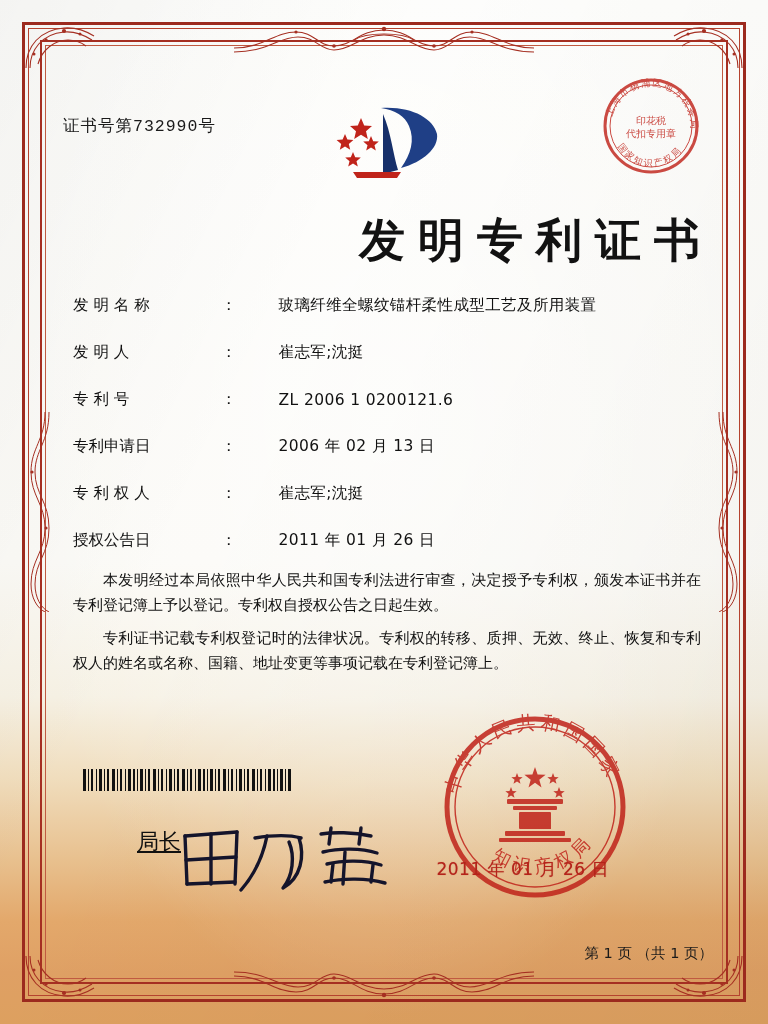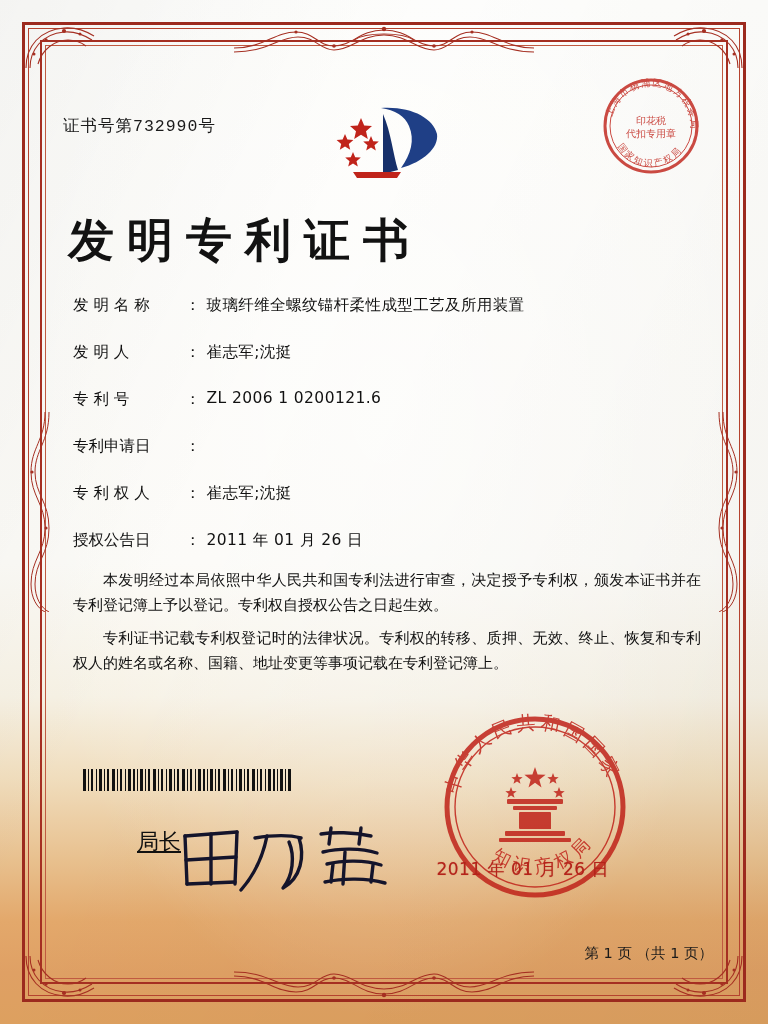--- a/index.html
+++ b/index.html
@@ -154,42 +154,43 @@
     top: 10px;
     width: 112px;
     height: 112px;
   }
 
   .title {
     position: absolute;
     left: 0;
     right: 0;
     top: 150px;
-    text-align: left;
+    text-align: right;
     font-size: 46px;
     letter-spacing: 13px;
     font-weight: bold;
     color: #121212;
     text-indent: 13px;
     font-family: "DejaVu Sans", sans-serif;
   }
 
   .fields {
     position: absolute;
     left: 18px;
     right: 10px;
     top: 235px;
   }
   .field-row {
     display: flex;
-    align-items: flex-start;
+    align-items: center;
     margin-bottom: 26px;
     font-size: 15.5px;
     color: #111;
     font-family: "DejaVu Sans", sans-serif;
+    gap: 36px;
   }
   .field-label {
     width: 112px;
     flex: 0 0 112px;
     letter-spacing: 0px;
     white-space: nowrap;
   }
   .field-colon {
     flex: 0 0 auto;
     padding-right: 6px;
@@ -460,20 +461,21 @@
 
       <div class="field-row">
         <span class="field-label">专 利 号</span>
         <span class="field-colon">：</span>
         <span class="field-value">ZL 2006 1 0200121.6</span>
       </div>
 
       <div class="field-row">
         <span class="field-label">专利申请日</span>
         <span class="field-colon">：</span>
+        <span class="field-value">2006 年 02 月 13 日</span>
       </div>
 
       <div class="field-row">
         <span class="field-label">专 利 权 人</span>
         <span class="field-colon">：</span>
         <span class="field-value">崔志军;沈挺</span>
       </div>
 
       <div class="field-row">
         <span class="field-label">授权公告日</span>

